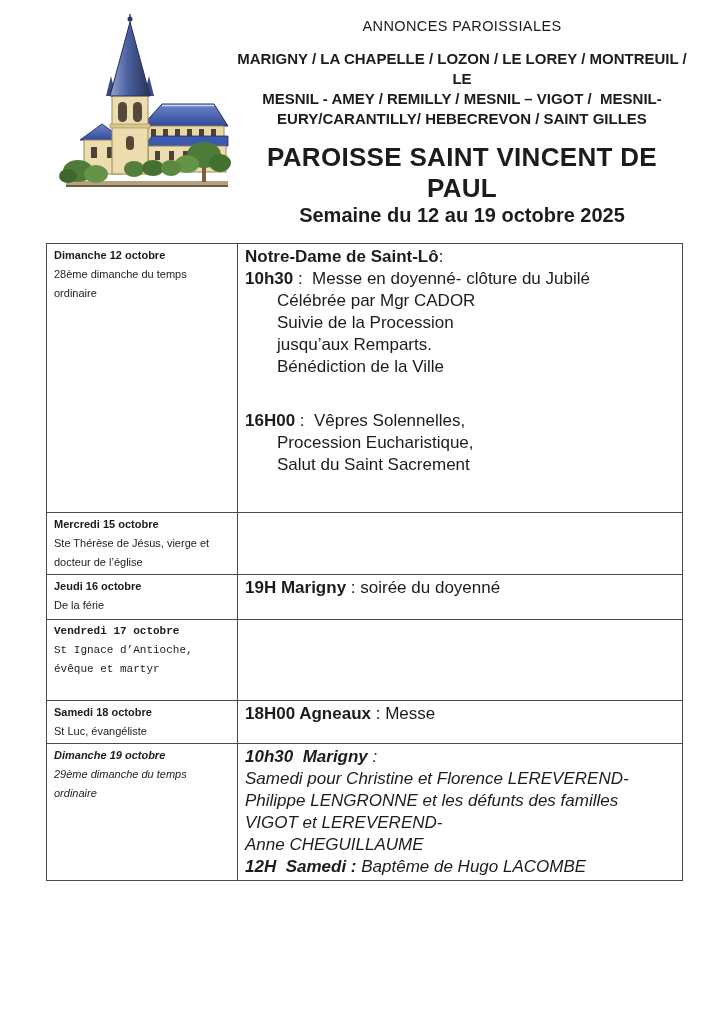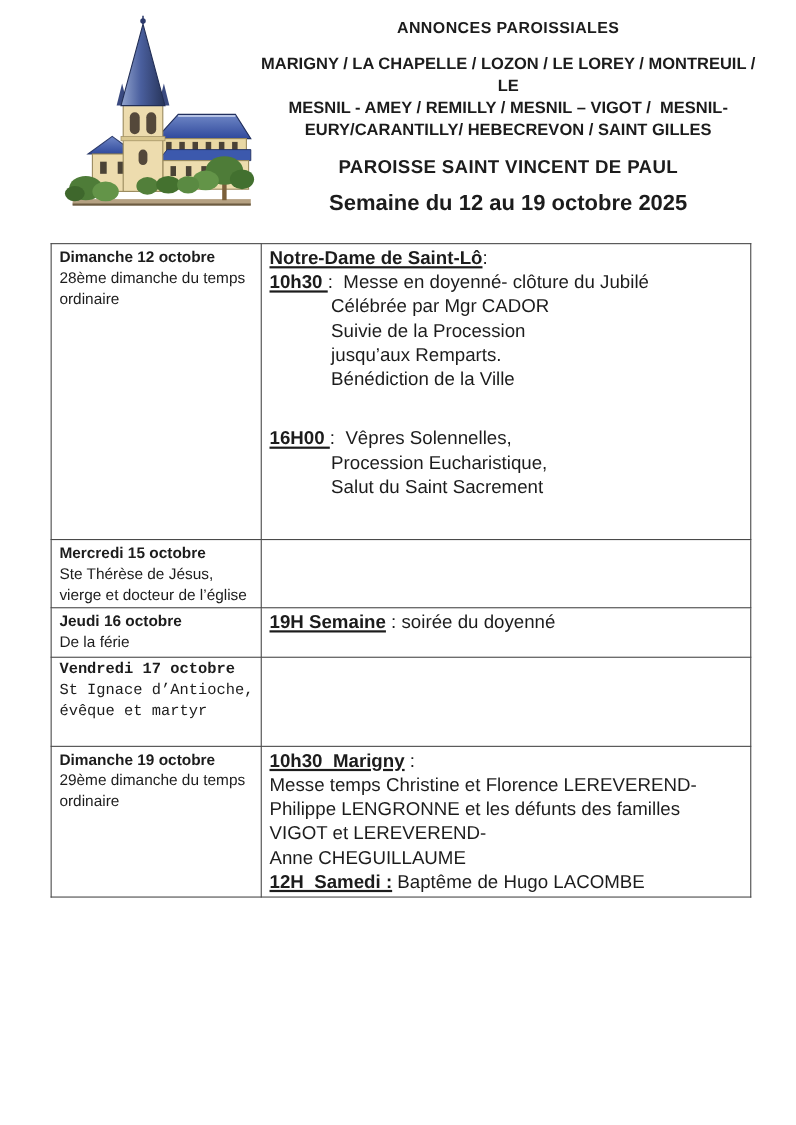--- a/index.html
+++ b/index.html
@@ -4,35 +4,35 @@
 <style>
   html,body{margin:0;padding:0;}
   body{
     width:724px;height:1023px;background:#ffffff;color:#1c1c1c;
     font-family:"Liberation Sans",sans-serif;overflow:hidden;position:relative;
   }
   
   .header{display:flex;padding:14px 36px 0 56px;}
   .church-wrap{flex:none;width:180px;}
   .header-text{flex:1;text-align:center;padding-top:4px;}
-  .bulletin-title{font-size:14.5px;font-weight:bold;letter-spacing:.4px;margin:0 0 15px;}
+  .bulletin-title{font-size:14.5px;font-weight:normal;letter-spacing:.4px;margin:0 0 15px;}
   .parish-list{font-size:15px;font-weight:bold;line-height:20px;white-space:pre-wrap;margin:0 0 13px;}
-  .parish-name{font-size:17px;font-weight:bold;letter-spacing:.3px;margin:0 0 12px;}
+  .parish-name{font-size:26px;font-weight:bold;letter-spacing:.3px;margin:0 0 0;}
   .week{font-size:20px;font-weight:bold;margin:0;}
   
   .schedule{border-collapse:collapse;table-layout:fixed;margin:16px 0 0 46px;width:637px;}
   .col-day{width:191px;}
   .schedule td{border:1.6px solid #4a4a4a;vertical-align:top;padding:2px 6px 2px 7px;}
-  .day-cell{font-size:14px;line-height:19px;}
+  .day-cell{font-size:11px;line-height:19px;}
   .day{font-weight:bold;}
   .event-cell{font-size:17px;line-height:22px;padding-left:9px;}
   .line{white-space:pre-wrap;min-height:22px;}
-  .indent{margin-left:56px;}
+  .indent{margin-left:32px;}
   .blank{height:32px;min-height:32px;}
-  .bu{font-weight:bold;text-decoration:underline;text-decoration-thickness:1.5px;text-underline-offset:2px;}
+  .bu{font-weight:bold;text-decoration-thickness:1.5px;text-underline-offset:2px;}
   .schedule tr:nth-child(1) td{height:264px;}
   .schedule tr:nth-child(2) td{height:40px;}
   .schedule tr:nth-child(3) td{height:40px;}
   .schedule tr:nth-child(4) td{height:76px;font-family:Liberation Mono, monospace;}
   .schedule tr:nth-child(5) td{height:38px;}
   .schedule tr:nth-child(6) td{height:58px;font-style:italic;}
   .schedule tr:nth-child(7) td{height:38px;}
   .schedule tr:nth-child(8) td{height:168px;}
 </style>
 </head>
@@ -151,38 +151,47 @@
           <div class="detail">Ste Thérèse de Jésus, vierge et docteur de l’église</div>
         </td>
         <td class="event-cell"></td>
       </tr>
       <tr>
         <td class="day-cell">
           <div class="day">Jeudi 16 octobre</div>
           <div class="detail">De la férie</div>
         </td>
         <td class="event-cell">
-          <div class="line"><span class="bu">19H Semaine</span><span> : soirée du doyenné</span></div>
+          <div class="line"><span class="bu">19H Marigny</span><span> : soirée du doyenné</span></div>
         </td>
       </tr>
       <tr>
         <td class="day-cell">
           <div class="day">Vendredi 17 octobre</div>
           <div class="detail">St Ignace d’Antioche, évêque et martyr</div>
         </td>
         <td class="event-cell"></td>
       </tr>
       <tr>
         <td class="day-cell">
+          <div class="day">Samedi 18 octobre</div>
+          <div class="detail">St Luc, évangéliste</div>
+        </td>
+        <td class="event-cell">
+          <div class="line"><span class="bu">18H00 Agneaux</span><span> : Messe</span></div>
+        </td>
+      </tr>
+      <tr>
+        <td class="day-cell">
           <div class="day">Dimanche 19 octobre</div>
           <div class="detail">29ème dimanche du temps ordinaire</div>
         </td>
         <td class="event-cell">
           <div class="line"><span class="bu">10h30  Marigny</span><span> :</span></div>
-          <div class="line"><span>Messe temps Christine et Florence LEREVEREND-</span></div>
+          <div class="line"><span>Samedi pour Christine et Florence LEREVEREND-</span></div>
           <div class="line"><span>Philippe LENGRONNE et les défunts des familles</span></div>
           <div class="line"><span>VIGOT et LEREVEREND-</span></div>
           <div class="line"><span>Anne CHEGUILLAUME</span></div>
           <div class="line"><span class="bu">12H  Samedi :</span><span> Baptême de Hugo LACOMBE</span></div>
         </td>
       </tr>
     </tbody>
 </table>
 
 </body></html>

